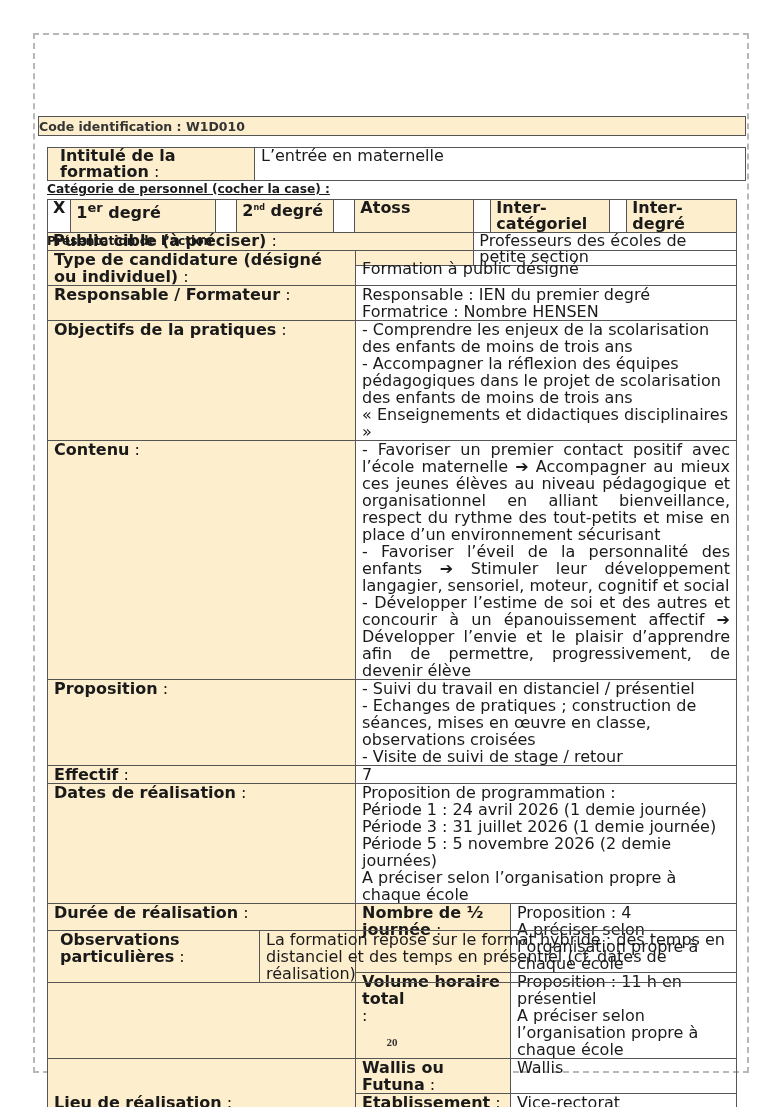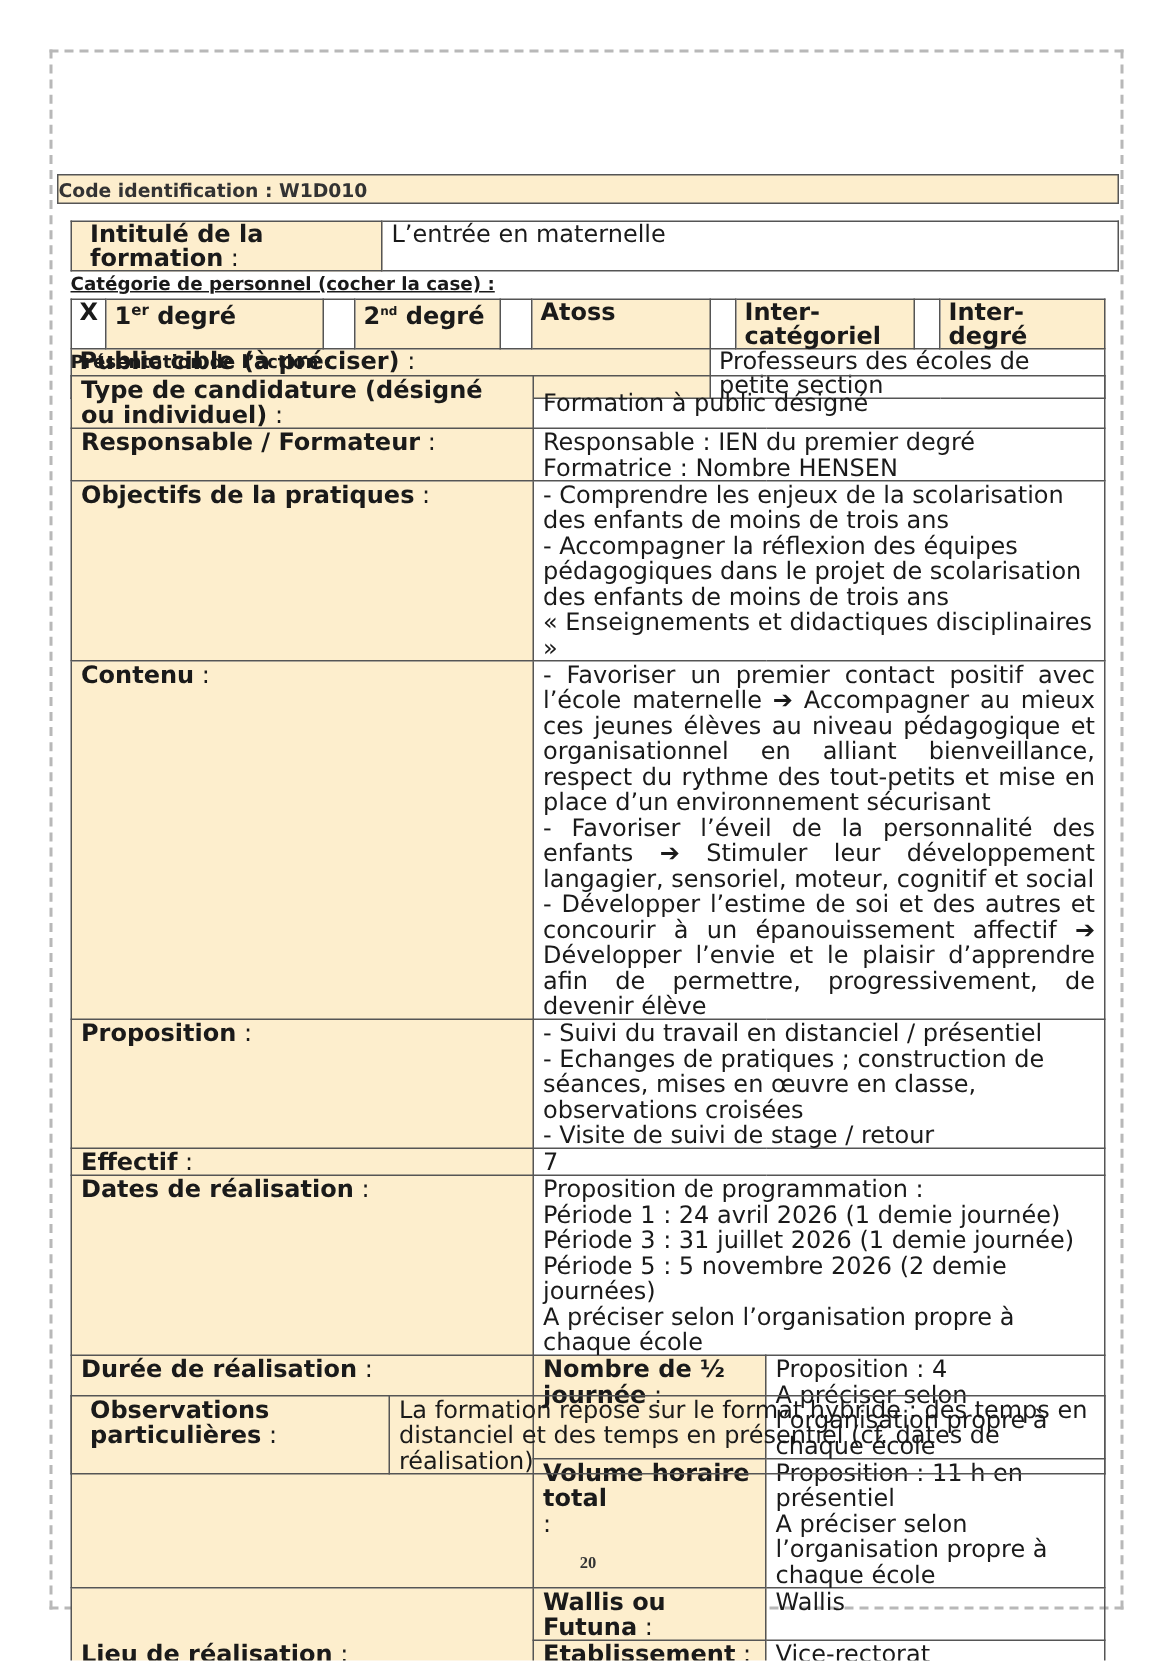--- a/index.html
+++ b/index.html
@@ -49,21 +49,21 @@
   </tr>
 </tbody>
   </table>
 
 <div class="cat-label">Catégorie de personnel (cocher la case) :</div>
 
 <table class="cat-table">
   <tbody>
       <tr>
     <td class="b" style="width:8px;text-align:center;"><span>X</span></td>
-    <td class="beige b" style="width:134px;"><span>1</span><sup style="font-size:10px;margin-top:31px;">er</sup><span> degré</span></td>
+    <td class="beige b" style="width:134px;"><span>1</span><sup style="font-size:13px;margin-top:31px;">er</sup><span> degré</span></td>
     <td style="width:10px;"><span></span></td>
     <td class="beige b" style="width:86px;"><span>2</span><sup style="font-size:8px;text-align:right;">nd</sup><span> degré</span></td>
     <td style="width:10px;"><span></span></td>
     <td class="beige b" style="width:108px;"><span>Atoss</span></td>
     <td style="width:6px;"><span></span></td>
     <td class="beige b" style="width:108px;"><span>Inter-catégoriel</span></td>
     <td style="width:6px;"><span></span></td>
     <td class="beige b"><span>Inter-degré</span></td>
   </tr>
   <tr>

